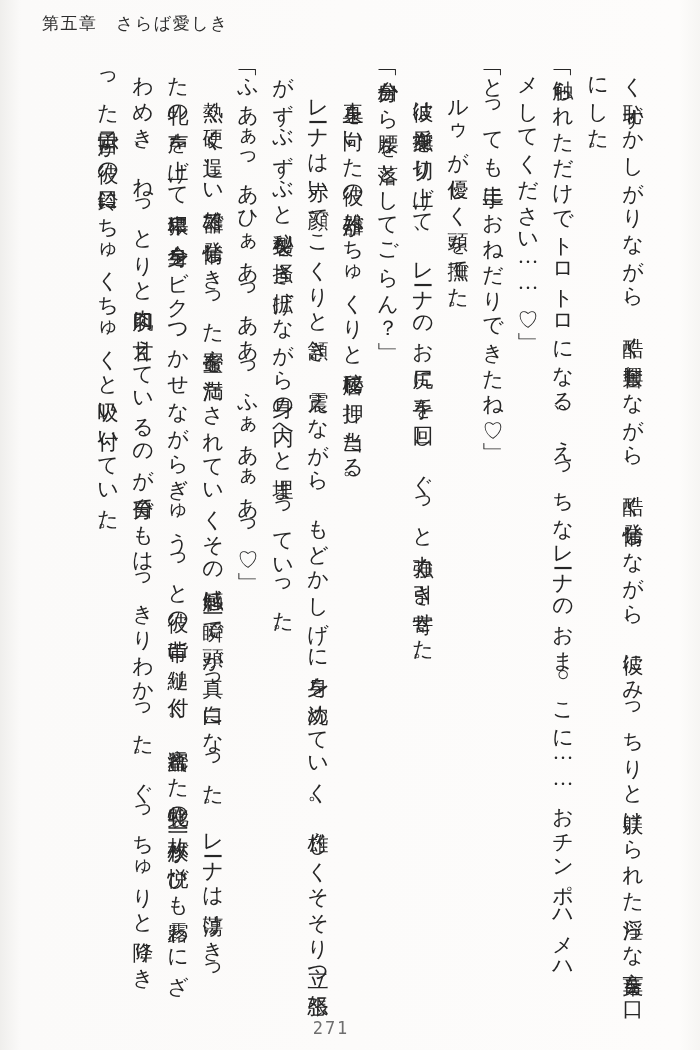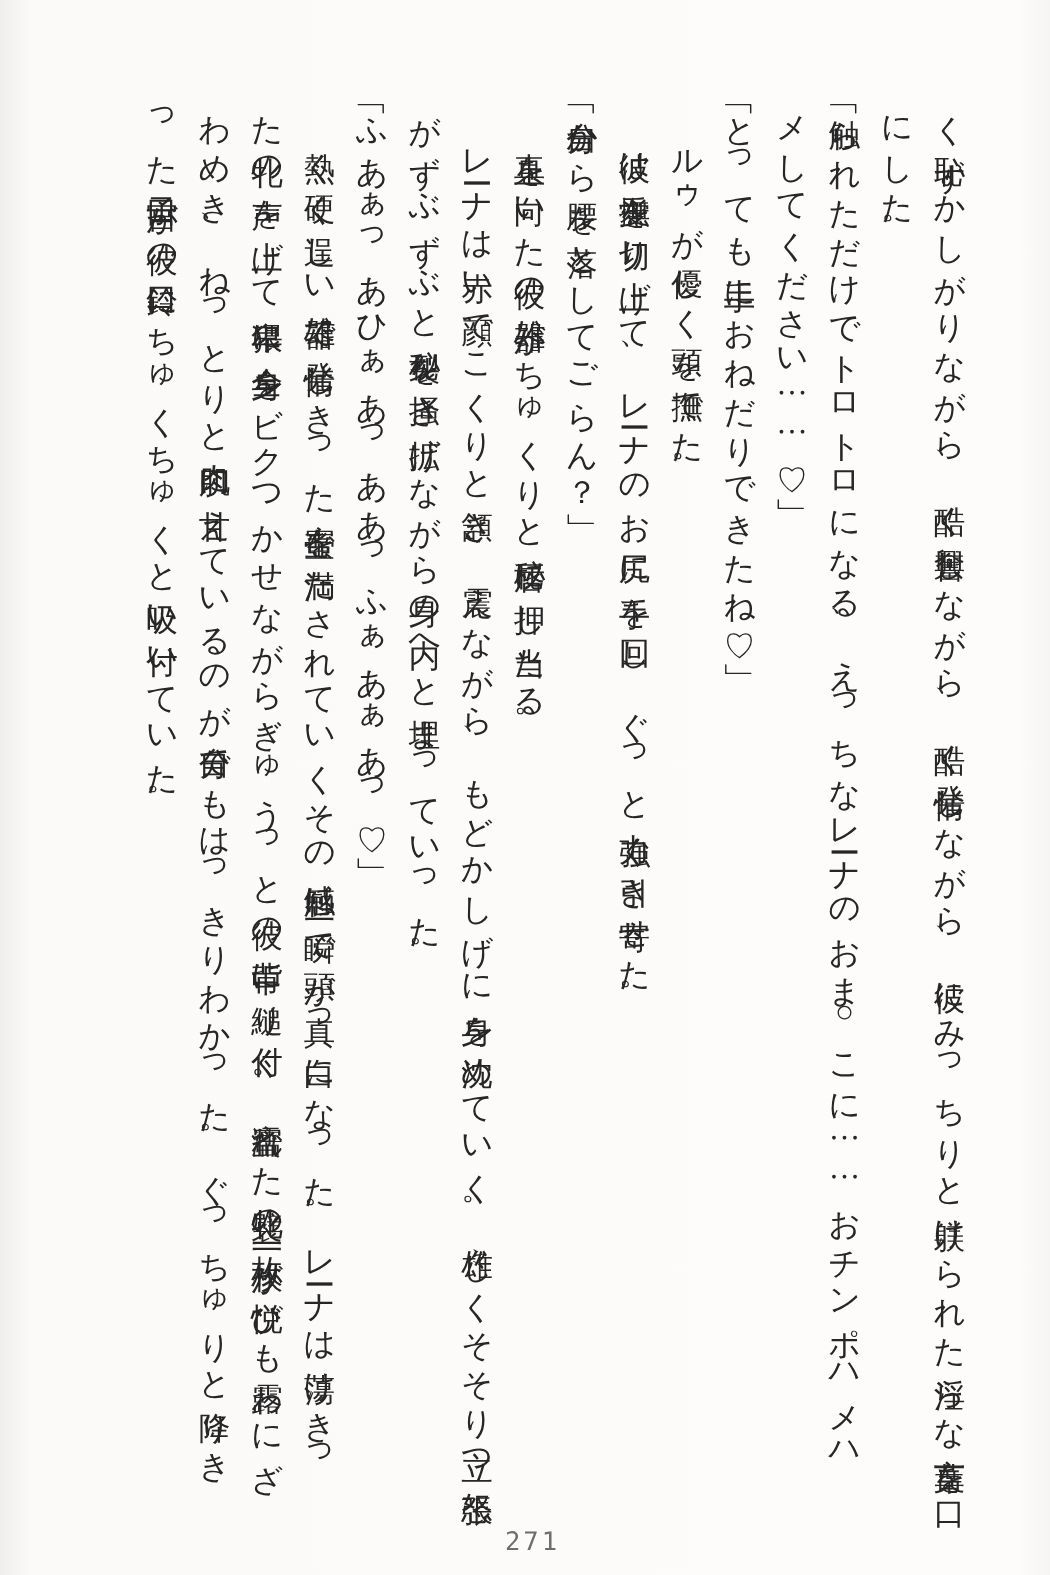--- a/index.html
+++ b/index.html
@@ -35,28 +35,28 @@
   .para.indent { text-indent: 23px; }  
   .folio {
     position: absolute;
     bottom: 12px; left: 0;
     width: 662px;
     text-align: center;
     font-size: 17px;
     letter-spacing: 2px;
     color: #6e6e6e;
     font-family: "DejaVu Sans Mono", monospace;
-    padding-left: 24px;
   }
 </style>
 </head>
 <body>
 
 <div class="page">
 
+  <div class="running-head">第五章　さらば愛しき</div>
 
   <div class="body-text">
     <p class="para">く恥ずかしがりながら、酷く興奮しながら、酷く発情しながら、彼にみっちりと躾けられた淫らな言葉を口にした。</p>
     <p class="para">「触られただけでトロトロになる、えっちなレーナのおま○こに……おチンポハメハメしてください……♡」</p>
     <p class="para">「とっても上手におねだりできたね♡」</p>
     <p class="para indent">ルゥが優しく頭を撫でた。</p>
     <p class="para indent">彼は愛撫を切り上げて、レーナのお尻に手を回し、ぐっと力強く引き寄せた。</p>
     <p class="para">「自分から腰を落としてごらん？」</p>
     <p class="para indent">真上を向いた彼の雄器がちゅくりと秘唇に押し当たる。</p>
     <p class="para indent">レーナは赤い顔でこくりと頷き、震えながら、もどかしげに身を沈めていく。雄々しくそそり立つ怒張がずぶずぶと秘裂を掻き拡げながら身の内へと埋まっていった。</p>

